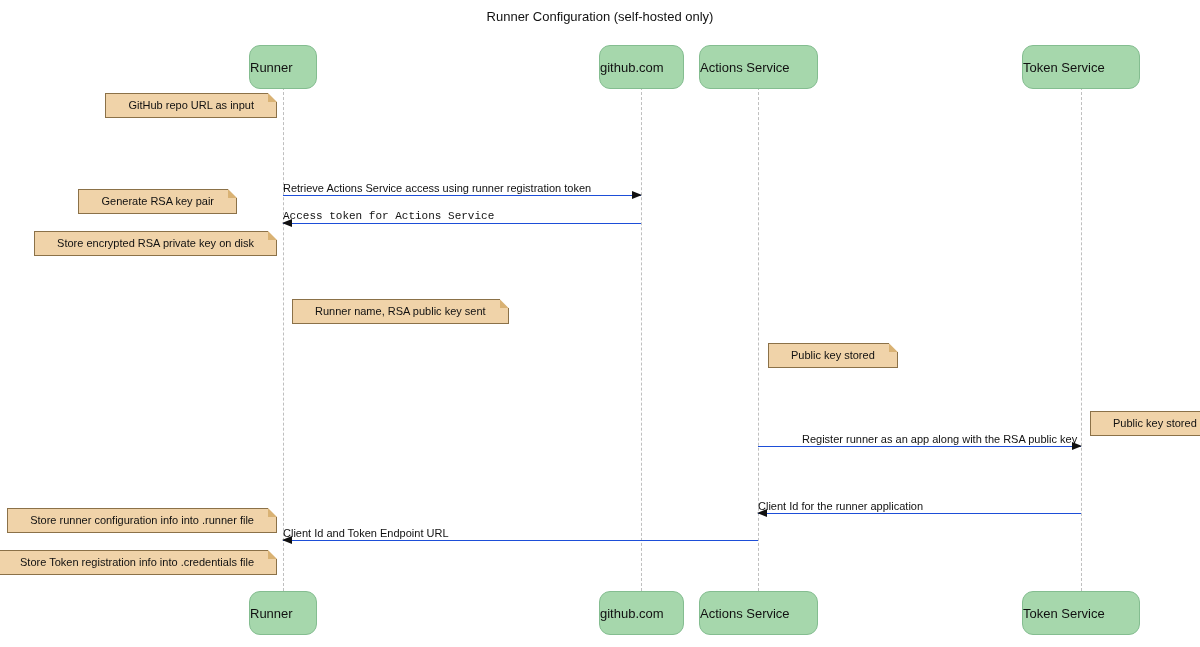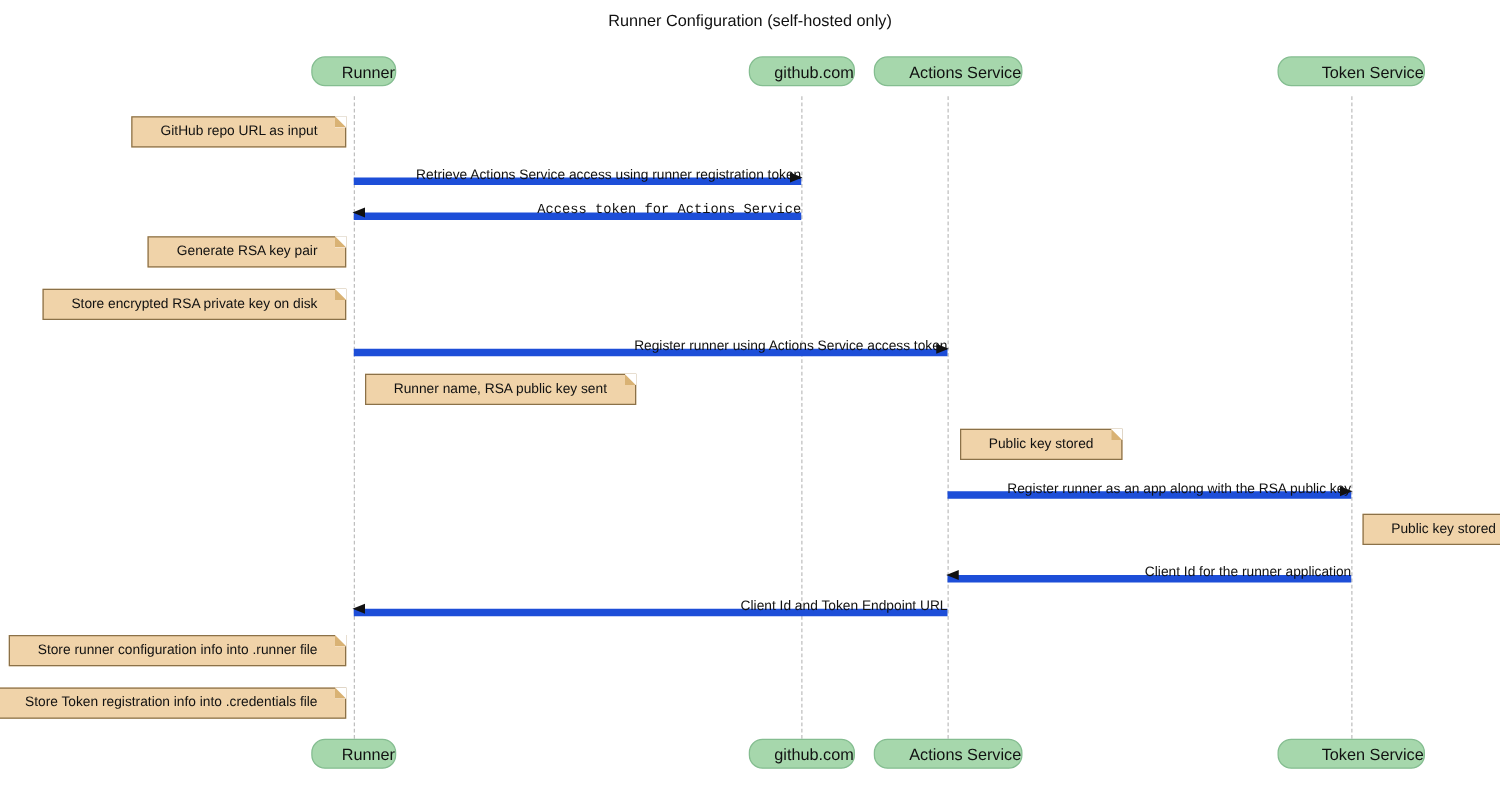--- a/index.html
+++ b/index.html
@@ -9,30 +9,31 @@
     background:#ffffff; overflow:hidden; color:#111111;
   }
   .title {
     position:absolute; left:0; right:0; top:9px;
     text-align:center; font-size:13px; font-weight:normal; color:#111111;
   }
   .lifeline {
     position:absolute; width:0; border-left:1px dashed #bfbfbf;
   }
   .participant {
-    position:absolute; height:24px;
+    position:absolute; height:44px;
     background:#a6d7ac; border:1px solid #84bd90; border-radius:11px;
-    display:flex; align-items:center; justify-content:flex-end;
+    display:flex; align-items:center; justify-content:flex-start;
     font-size:13px; color:#111111;
   }
   .msg {
     position:absolute; height:14px;
-    border-bottom:6px solid #1d4ed8;
-    text-align:right; font-size:11px; line-height:13px; color:#111111;
+    border-bottom:1px solid #1d4ed8;
+    text-align:left; font-size:11px; line-height:13px; color:#111111;
     white-space:nowrap;
+    margin-top:48px;
   }
   .ah { position:absolute; width:0; height:0; }
   .ah-r {
     right:-1px; bottom:-4px;
     border-top:4px solid transparent; border-bottom:4px solid transparent;
     border-left:10px solid #111111;
   }
   .ah-l {
     left:-1px; bottom:-4px;
     border-top:4px solid transparent; border-bottom:4px solid transparent;
@@ -95,44 +96,40 @@
   <div class="msg" style="left:283px; top:134px; width:358px;">
     <span>Retrieve Actions Service access using runner registration token</span>
     <span class="ah ah-r"></span>
   </div>
 
   <div class="msg" style="left:283px; top:162px; width:358px;font-family:Liberation Mono, monospace;">
     <span>Access token for Actions Service</span>
     <span class="ah ah-l"></span>
   </div>
 
-  <div class="msg" style="left:283px; top:271px; width:475px;">
-    <span>Register runner using Actions Service access token</span>
-    <span class="ah ah-r"></span>
-  </div>
 
   <div class="msg" style="left:758px; top:385px; width:323px;padding-left:44px;">
     <span>Register runner as an app along with the RSA public key</span>
     <span class="ah ah-r"></span>
   </div>
 
   <div class="msg" style="left:758px; top:452px; width:323px;">
     <span>Client Id for the runner application</span>
     <span class="ah ah-l"></span>
   </div>
 
   <div class="msg" style="left:283px; top:479px; width:475px;">
     <span>Client Id and Token Endpoint URL</span>
     <span class="ah ah-l"></span>
   </div>
 
   <div class="note" style="right:923px; top:93px;">
     <span>GitHub repo URL as input</span>
   </div>
-  <div class="note" style="right:923px; top:189px;">
+  <div class="note" style="right:963px; top:189px;">
     <span>Generate RSA key pair</span>
   </div>
   <div class="note" style="right:923px; top:231px;">
     <span>Store encrypted RSA private key on disk</span>
   </div>
   <div class="note" style="left:292px; top:299px;">
     <span>Runner name, RSA public key sent</span>
   </div>
   <div class="note" style="left:768px; top:343px;">
     <span>Public key stored</span>

